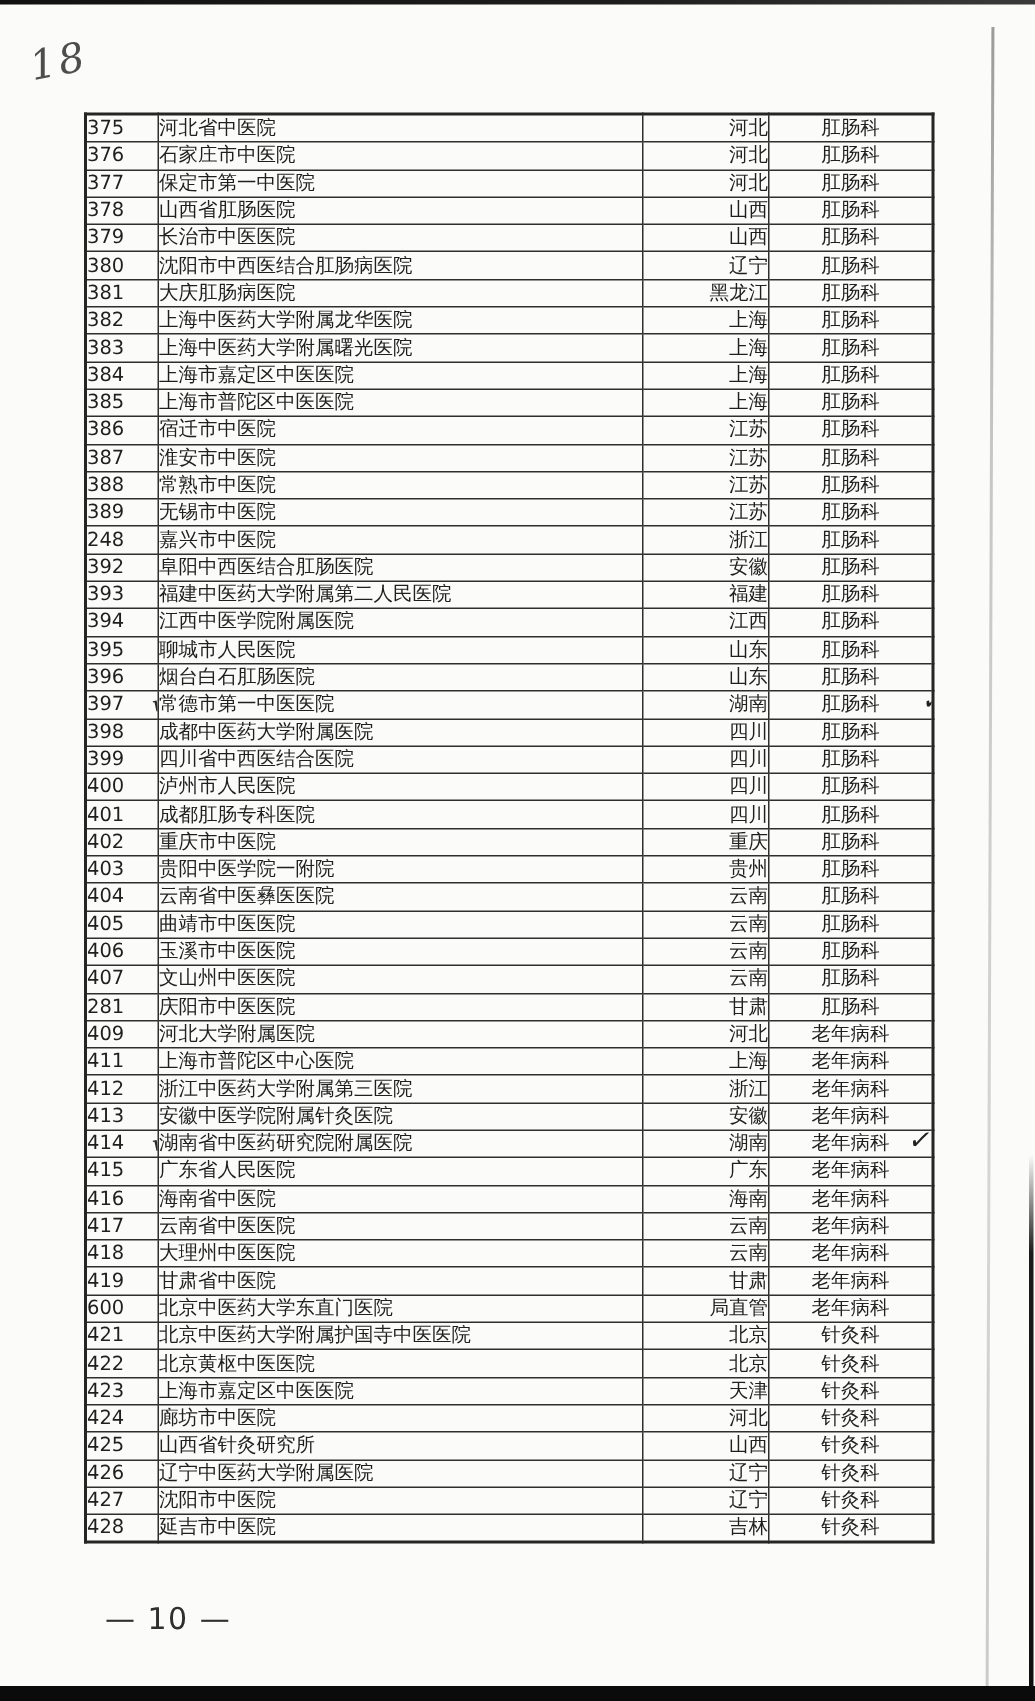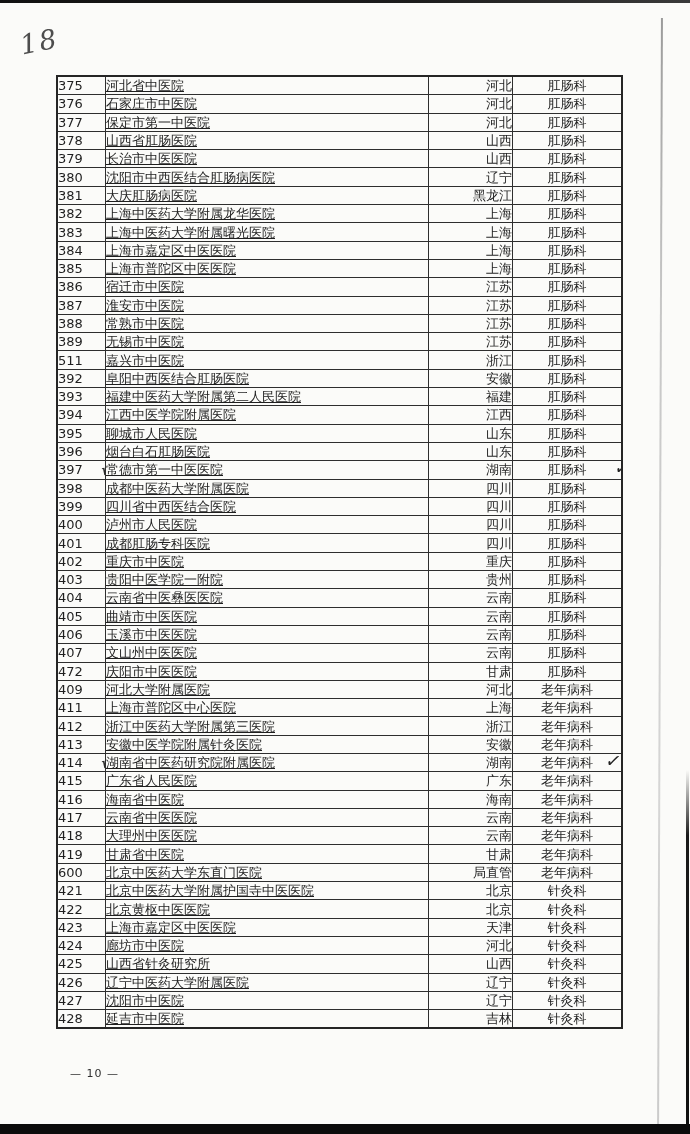--- a/index.html
+++ b/index.html
@@ -37,37 +37,37 @@
     border-collapse:collapse;table-layout:fixed;
     width:560px;
     border:2px solid #252525;
   }
   table.hospital td{
     border:1px solid #2e2e2e;
     height:17.3px;padding:0;overflow:hidden;white-space:nowrap;
     font-size:13px;line-height:17px;color:#1f1f1f;
   }
   td.c-no{width:47px;position:relative;}
-  td.c-name{width:322px;text-align:left;padding-left:6px;text-decoration:underline;}
+  td.c-name{width:322px;text-align:left;padding-left:6px;}
   td.c-prov{width:83px;text-align:right;}
   td.c-dept{width:108px;text-align:center;position:relative;}
   .check-no{
     position:absolute;right:-5px;top:1px;
     font-size:14px;color:#2a2a2a;font-weight:bold;
     transform:rotate(8deg);z-index:2;
   }
   .check-right{
     position:absolute;right:-9px;top:-2px;
     font-size:18px;color:#222;font-weight:bold;
     transform:skewX(-8deg) rotate(4deg);z-index:2;
   }
   .check-right.inside{right:0px;}
   .page-number{
     position:absolute;left:70px;top:1067px;
-    font-size:11px;color:#2f2f2f;letter-spacing:1px;
+    font-size:20px;color:#2f2f2f;letter-spacing:1px;
   }
 </style>
 </head>
 <body>
 
 <div class="scan-top-line"></div>
 
 <div class="handwritten-num">18</div>
 
 <div class="fold-line"></div>
@@ -159,21 +159,21 @@
         <td class="c-prov">江苏</td>
         <td class="c-dept">肛肠科</td>
       </tr>
       <tr>
         <td class="c-no">389</td>
         <td class="c-name">无锡市中医院</td>
         <td class="c-prov">江苏</td>
         <td class="c-dept">肛肠科</td>
       </tr>
       <tr>
-        <td class="c-no">511</td>
+        <td class="c-no">248</td>
         <td class="c-name">嘉兴市中医院</td>
         <td class="c-prov">浙江</td>
         <td class="c-dept">肛肠科</td>
       </tr>
       <tr>
         <td class="c-no">392</td>
         <td class="c-name">阜阳中西医结合肛肠医院</td>
         <td class="c-prov">安徽</td>
         <td class="c-dept">肛肠科</td>
       </tr>
@@ -261,21 +261,21 @@
         <td class="c-prov">云南</td>
         <td class="c-dept">肛肠科</td>
       </tr>
       <tr>
         <td class="c-no">407</td>
         <td class="c-name">文山州中医医院</td>
         <td class="c-prov">云南</td>
         <td class="c-dept">肛肠科</td>
       </tr>
       <tr>
-        <td class="c-no">472</td>
+        <td class="c-no">281</td>
         <td class="c-name">庆阳市中医医院</td>
         <td class="c-prov">甘肃</td>
         <td class="c-dept">肛肠科</td>
       </tr>
       <tr>
         <td class="c-no">409</td>
         <td class="c-name">河北大学附属医院</td>
         <td class="c-prov">河北</td>
         <td class="c-dept">老年病科</td>
       </tr>

